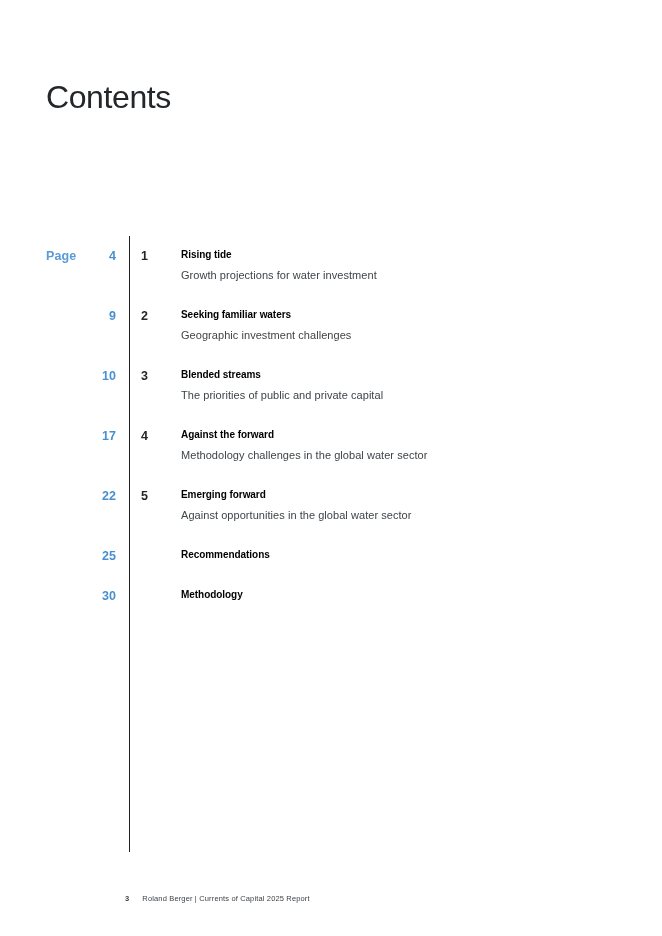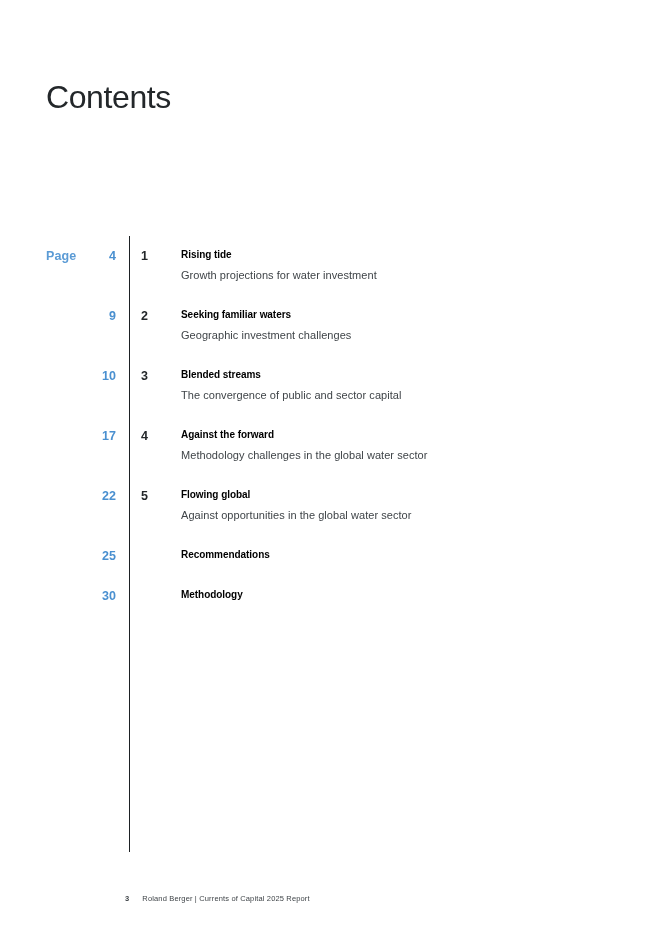--- a/index.html
+++ b/index.html
@@ -153,34 +153,34 @@
       <span class="page-num">9</span>
       <span class="chap-num">2</span>
       <span class="entry-title">Seeking familiar waters</span>
       <span class="entry-sub">Geographic investment challenges</span>
     </div>
 
     <div class="toc-row" style="top:130px;">
       <span class="page-num">10</span>
       <span class="chap-num">3</span>
       <span class="entry-title">Blended streams</span>
-      <span class="entry-sub">The convergence of public and sector capital</span>
+      <span class="entry-sub">The priorities of public and private capital</span>
     </div>
 
     <div class="toc-row" style="top:190px;">
       <span class="page-num">17</span>
       <span class="chap-num">4</span>
       <span class="entry-title">Against the forward</span>
       <span class="entry-sub">Methodology challenges in the global water sector</span>
     </div>
 
     <div class="toc-row" style="top:250px;">
       <span class="page-num">22</span>
       <span class="chap-num">5</span>
-      <span class="entry-title">Flowing global</span>
+      <span class="entry-title">Emerging forward</span>
       <span class="entry-sub">Against opportunities in the global water sector</span>
     </div>
 
     <div class="toc-row" style="top:310px;">
       <span class="page-num">25</span>
       <span class="chap-num"></span>
       <span class="entry-title">Recommendations</span>
       <span class="entry-sub"></span>
     </div>
 

